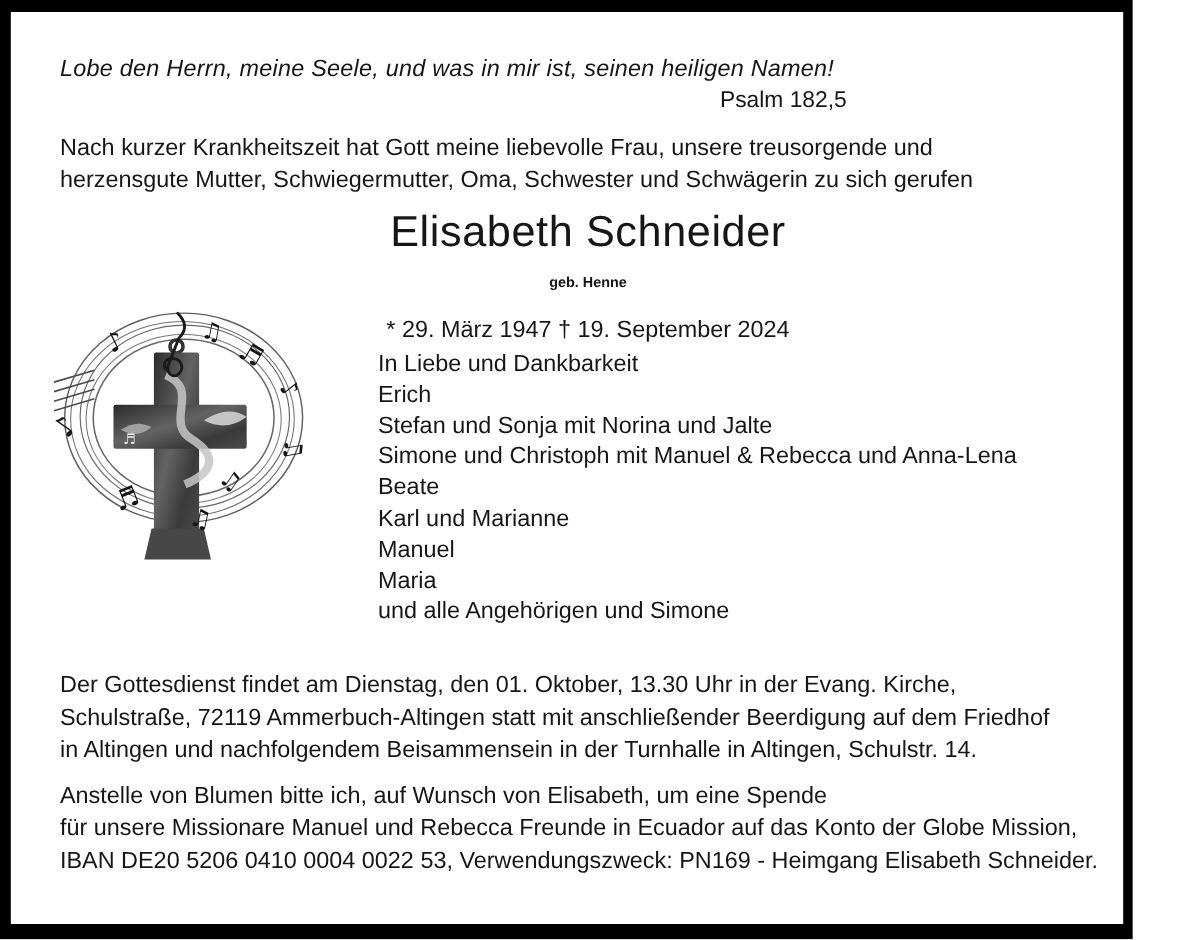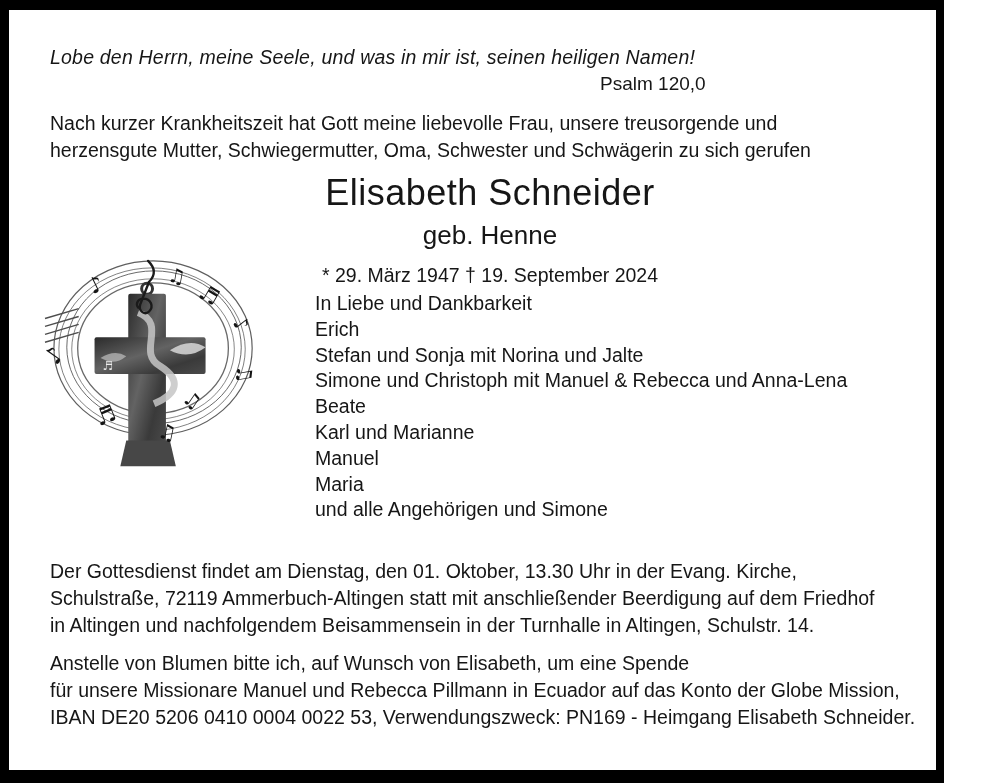--- a/index.html
+++ b/index.html
@@ -40,21 +40,21 @@
     left: 0; top: 170px; width: 980px;
     text-align: center;
   }
   .deceased-name {
     margin: 0;
     font-size: 36px; font-weight: 400;
     line-height: 46px; letter-spacing: 0.5px;
   }
   .maiden {
     margin: 8px 0 0 0;
-    font-size: 26px; line-height: 22px;
+    font-size: 12px; line-height: 22px; font-weight: bold;
   }
   .dates {
     margin: 17px 0 0 0;
     font-size: 19.5px; line-height: 24px;
   }
   .graphic {
     left: 43px; top: 254px;
     width: 228px; height: 234px;
   }
   .mourners {
@@ -78,21 +78,21 @@
 </style>
 </head>
 <body>
 
 <div class="page">
 
   <div class="frame"></div>
 
   <p class="abs quote">Lobe den Herrn, meine Seele, und was in mir ist, seinen heiligen Namen!</p>
 
-  <p class="abs psalm">Psalm 120,0</p>
+  <p class="abs psalm">Psalm 182,5</p>
 
   <p class="abs intro">
     <span class="line">Nach kurzer Krankheitszeit hat Gott meine liebevolle Frau, unsere treusorgende und</span>
     <span class="line">herzensgute Mutter, Schwiegermutter, Oma, Schwester und Schwägerin zu sich gerufen</span>
   </p>
 
   <div class="abs center-block">
     <h1 class="deceased-name">Elisabeth Schneider</h1>
     <p class="maiden">geb. Henne</p>
     <p class="dates">* 29. März 1947 † 19. September 2024</p>
@@ -166,17 +166,17 @@
   </div>
 
   <p class="abs service">
     <span class="line">Der Gottesdienst findet am Dienstag, den 01. Oktober, 13.30 Uhr in der Evang. Kirche,</span>
     <span class="line">Schulstraße, 72119 Ammerbuch-Altingen statt mit anschließender Beerdigung auf dem Friedhof</span>
     <span class="line">in Altingen und nachfolgendem Beisammensein in der Turnhalle in Altingen, Schulstr. 14.</span>
   </p>
 
   <p class="abs donation">
     <span class="line">Anstelle von Blumen bitte ich, auf Wunsch von Elisabeth, um eine Spende</span>
-    <span class="line">für unsere Missionare Manuel und Rebecca Pillmann in Ecuador auf das Konto der Globe Mission,</span>
+    <span class="line">für unsere Missionare Manuel und Rebecca Freunde in Ecuador auf das Konto der Globe Mission,</span>
     <span class="line">IBAN DE20 5206 0410 0004 0022 53, Verwendungszweck: PN169 - Heimgang Elisabeth Schneider.</span>
   </p>
 
 </div>
 
 </body></html>

